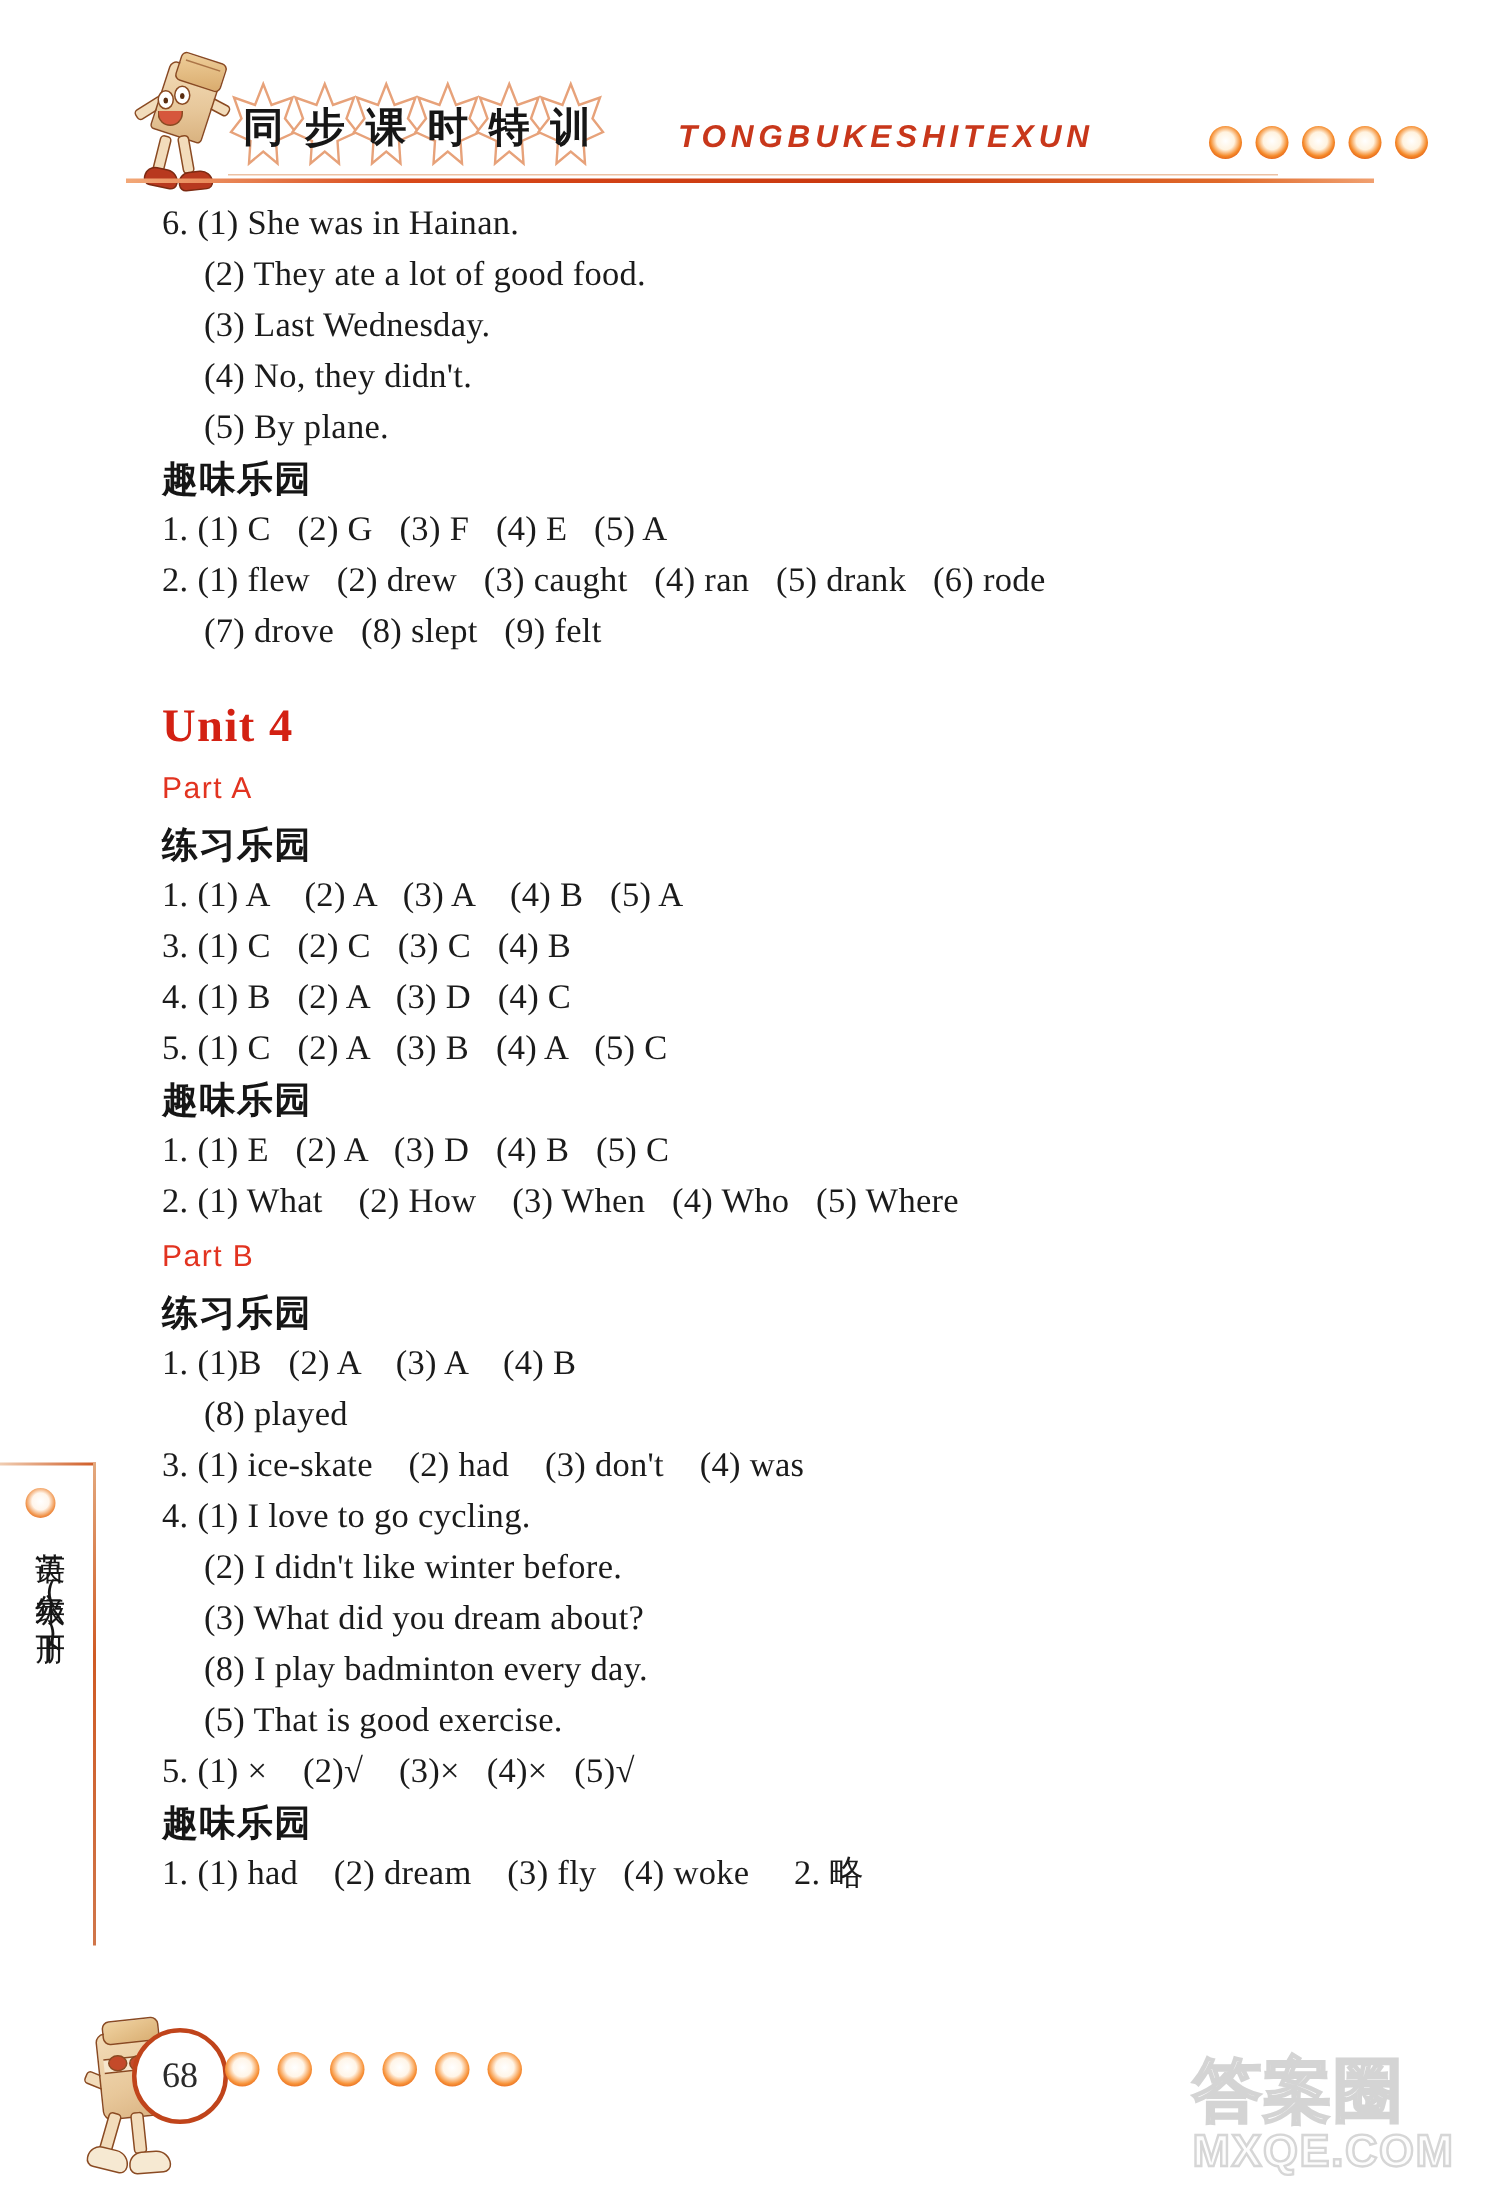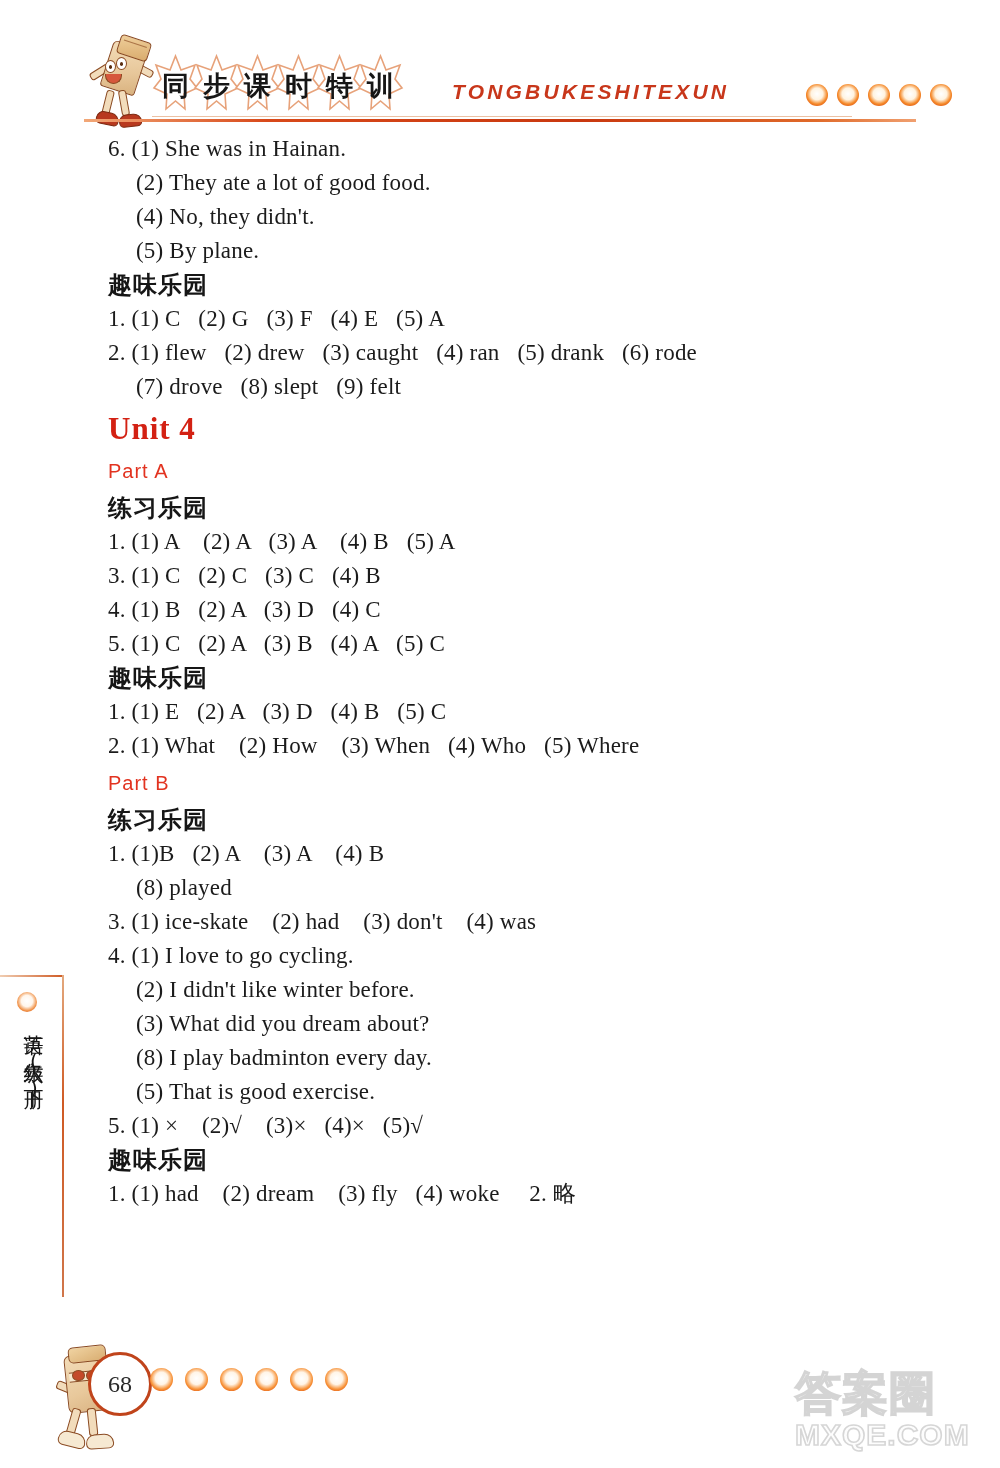--- a/index.html
+++ b/index.html
@@ -69,21 +69,21 @@
     background:radial-gradient(circle at 50% 45%, #ffffff 0%, #fff6ec 38%, #f09248 66%, #d8561a 88%, #bb440d 100%);}
   .side-text{position:absolute;left:14px;top:44px;width:30px;
     font-family:"DejaVu Sans", sans-serif;font-size:20px;color:#161616;
     writing-mode:vertical-rl;text-orientation:upright;line-height:1.08;letter-spacing:1px;white-space:nowrap;}
 
   
   .content{position:absolute;left:108px;top:132px;width:860px;}
   .ln{font-size:23px;line-height:34px;white-space:pre;color:#1b1b1b;letter-spacing:.2px;}
   .ln.ind{padding-left:28px;}
   .cn{font-family:"DejaVu Sans", sans-serif;font-weight:700;font-size:24px;line-height:34px;color:#161616;letter-spacing:1px;}
-  .unit{font-family:"Liberation Serif", serif;font-weight:700;font-size:31px;line-height:44px;color:#d32113;letter-spacing:1px;margin-top:3px;}
+  .unit{font-family:"Liberation Serif", serif;font-weight:700;font-size:31px;line-height:44px;color:#d32113;letter-spacing:1px;margin-top:24px;}
   .part{font-family:"Liberation Sans", sans-serif;font-weight:400;font-size:20px;line-height:40px;color:#e23320;letter-spacing:1px;}
 
   
   .footer{position:absolute;left:0;top:1336px;width:1000px;height:132px;margin-left:24px;}
   .mascot-bot{position:absolute;left:26px;top:8px;width:110px;height:118px;}
   .mb-body{position:absolute;left:16px;top:10px;width:40px;height:56px;
     background:linear-gradient(160deg,#f3dcb8 0%,#e8c89b 60%,#dab382 100%);
     border:1.5px solid #8a4a22;border-radius:6px;transform:rotate(-6deg);}
   .mb-body:after{content:"";position:absolute;left:3px;top:16px;right:3px;height:8px;background:#f6e7cd;border-top:1.3px solid #8a4a22;border-bottom:1.3px solid #8a4a22;}
   .mb-cap{position:absolute;left:18px;top:2px;width:36px;height:14px;
@@ -199,20 +199,21 @@
   <div class="side">
     <div class="side-hline"></div>
     <div class="side-vline"></div>
     <div class="side-dot"></div>
     <div class="side-text">英语 六年级(下册)</div>
   </div>
 
   <div class="content" id="content-root">
       <div class="ln">6. (1) She was in Hainan.</div>
       <div class="ln ind">(2) They ate a lot of good food.</div>
+      <div class="ln ind">(3) Last Wednesday.</div>
       <div class="ln ind">(4) No, they didn't.</div>
       <div class="ln ind">(5) By plane.</div>
       <div class="cn">趣味乐园</div>
       <div class="ln">1. (1) C   (2) G   (3) F   (4) E   (5) A</div>
       <div class="ln">2. (1) flew   (2) drew   (3) caught   (4) ran   (5) drank   (6) rode</div>
       <div class="ln ind">(7) drove   (8) slept   (9) felt</div>
       <div class="unit">Unit 4</div>
       <div class="part">Part A</div>
       <div class="cn">练习乐园</div>
       <div class="ln">1. (1) A    (2) A   (3) A    (4) B   (5) A</div>

